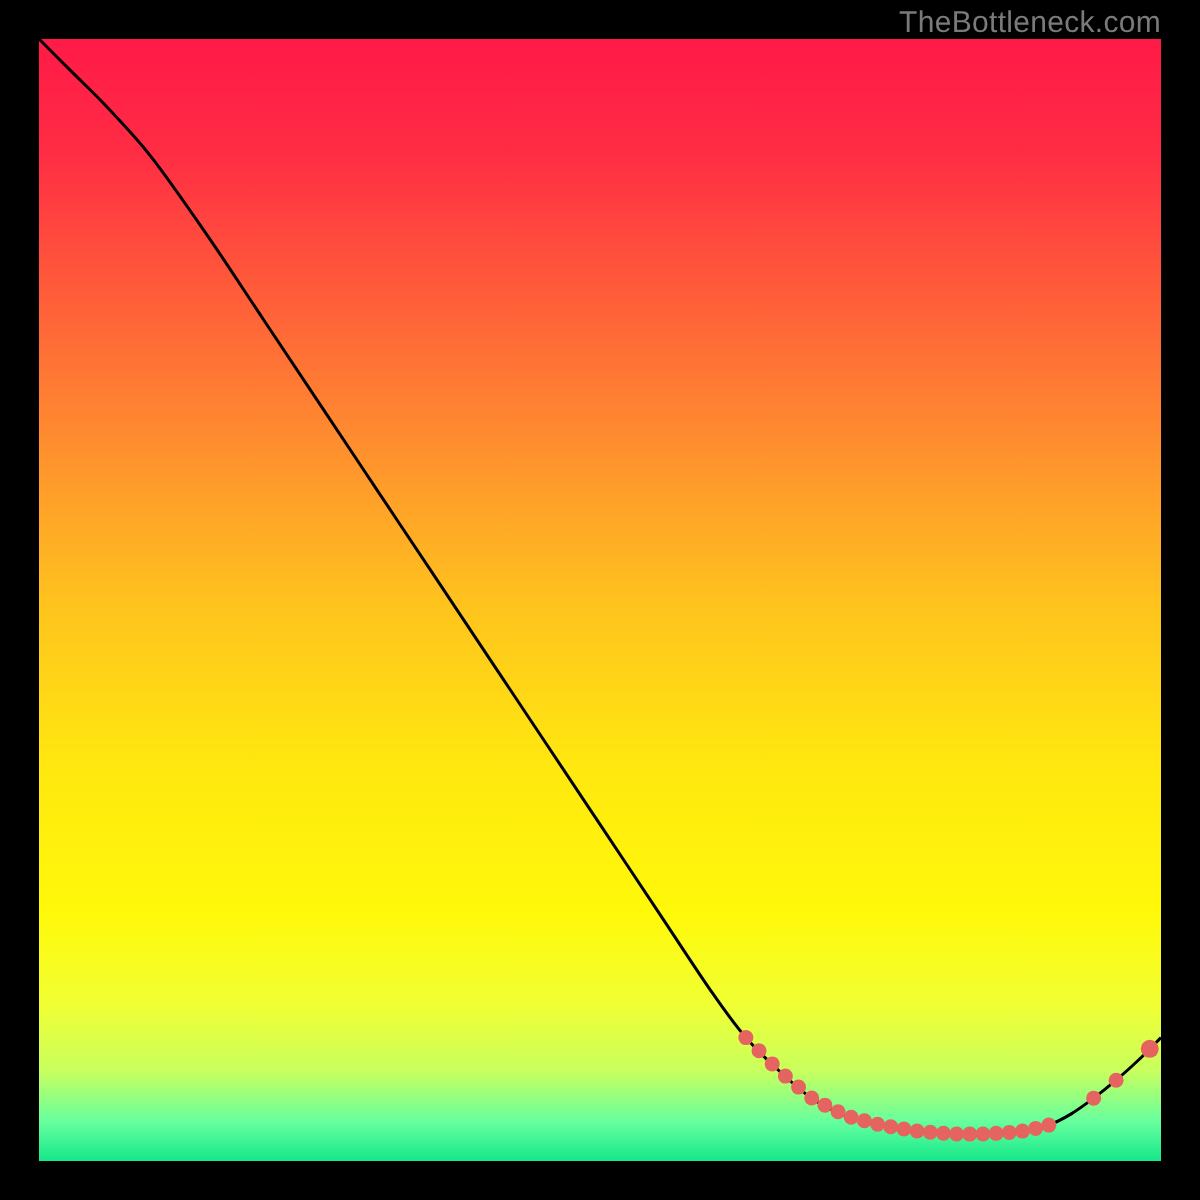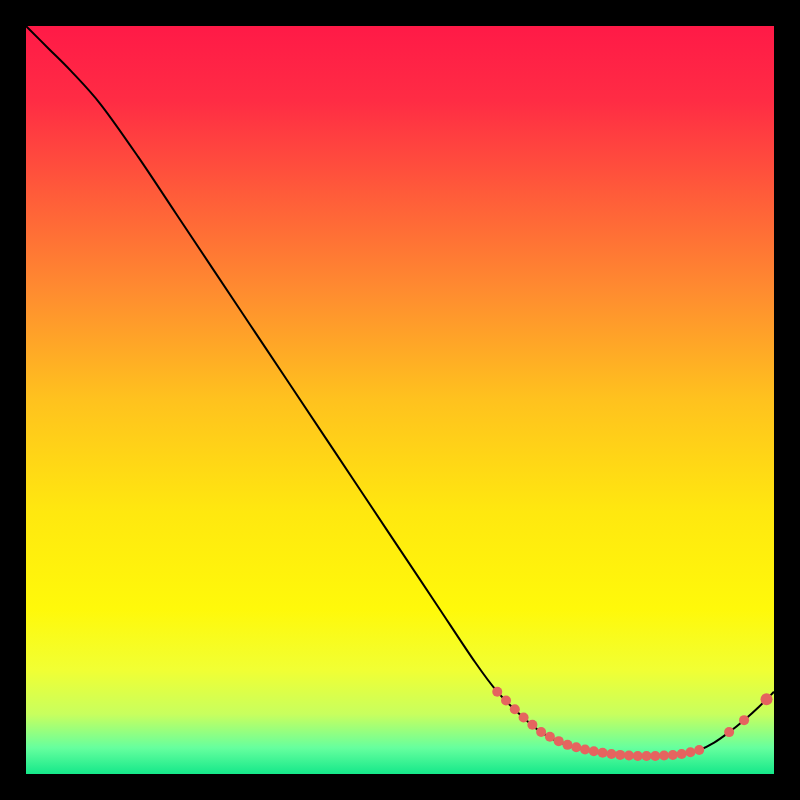--- a/index.html
+++ b/index.html
@@ -32,20 +32,21 @@
     right: 26px;
     color: #7a7a7a;
     font-size: 20px;
     font-weight: 500;
     letter-spacing: 0.2px;
   }
 </style>
 </head>
 <body>
 <div class="frame">
+  <div class="watermark">TheBottleneck.com</div>
 
   <svg class="plot" viewBox="0 0 748 748" preserveAspectRatio="none">
     <defs>
       <linearGradient id="bg-grad" x1="0" y1="0" x2="0" y2="1">
 
       <stop offset="0%" stop-color="#ff1a47"></stop>
           <stop offset="10%" stop-color="#ff2c44"></stop>
           <stop offset="22%" stop-color="#ff5a3a"></stop>
           <stop offset="35%" stop-color="#ff8a30"></stop>
           <stop offset="50%" stop-color="#ffc21e"></stop>

